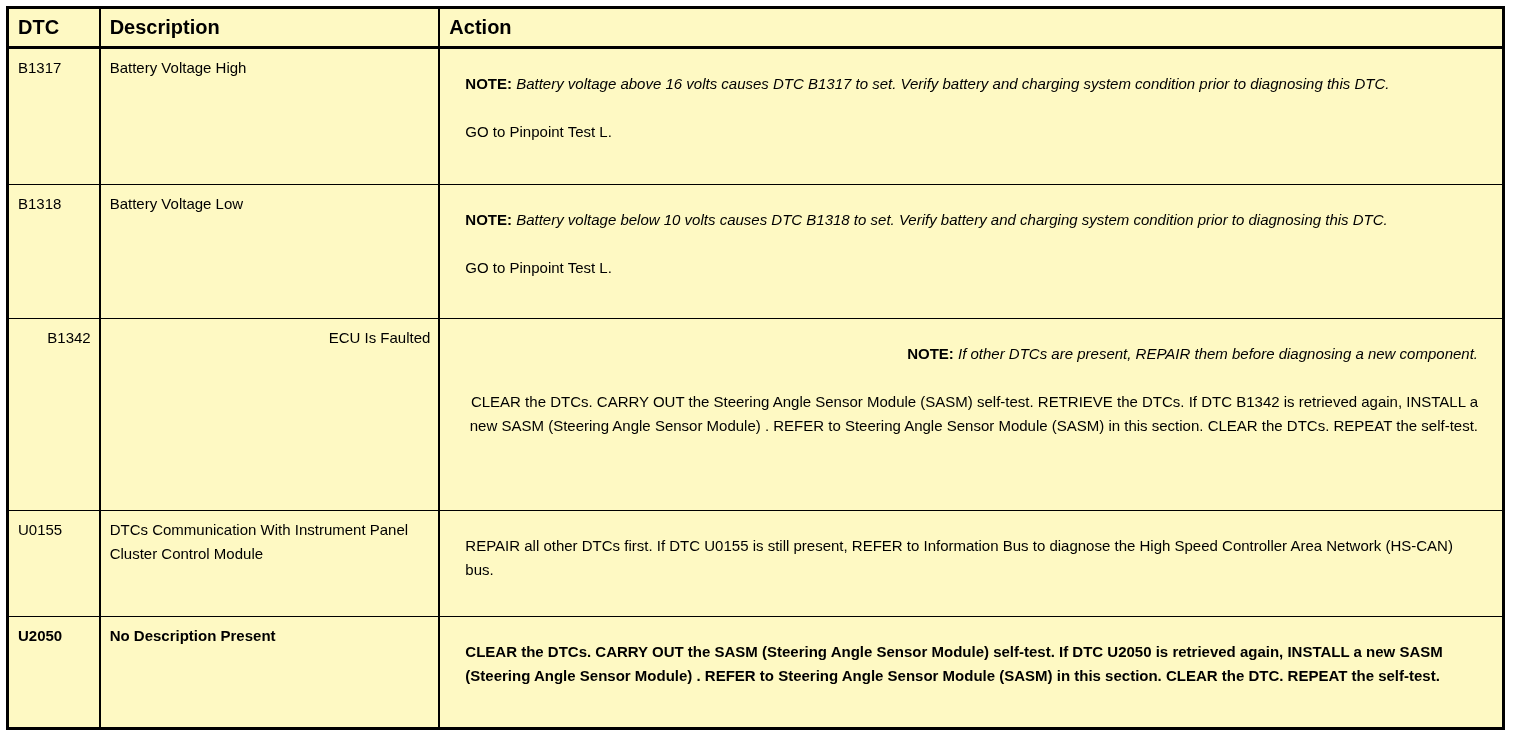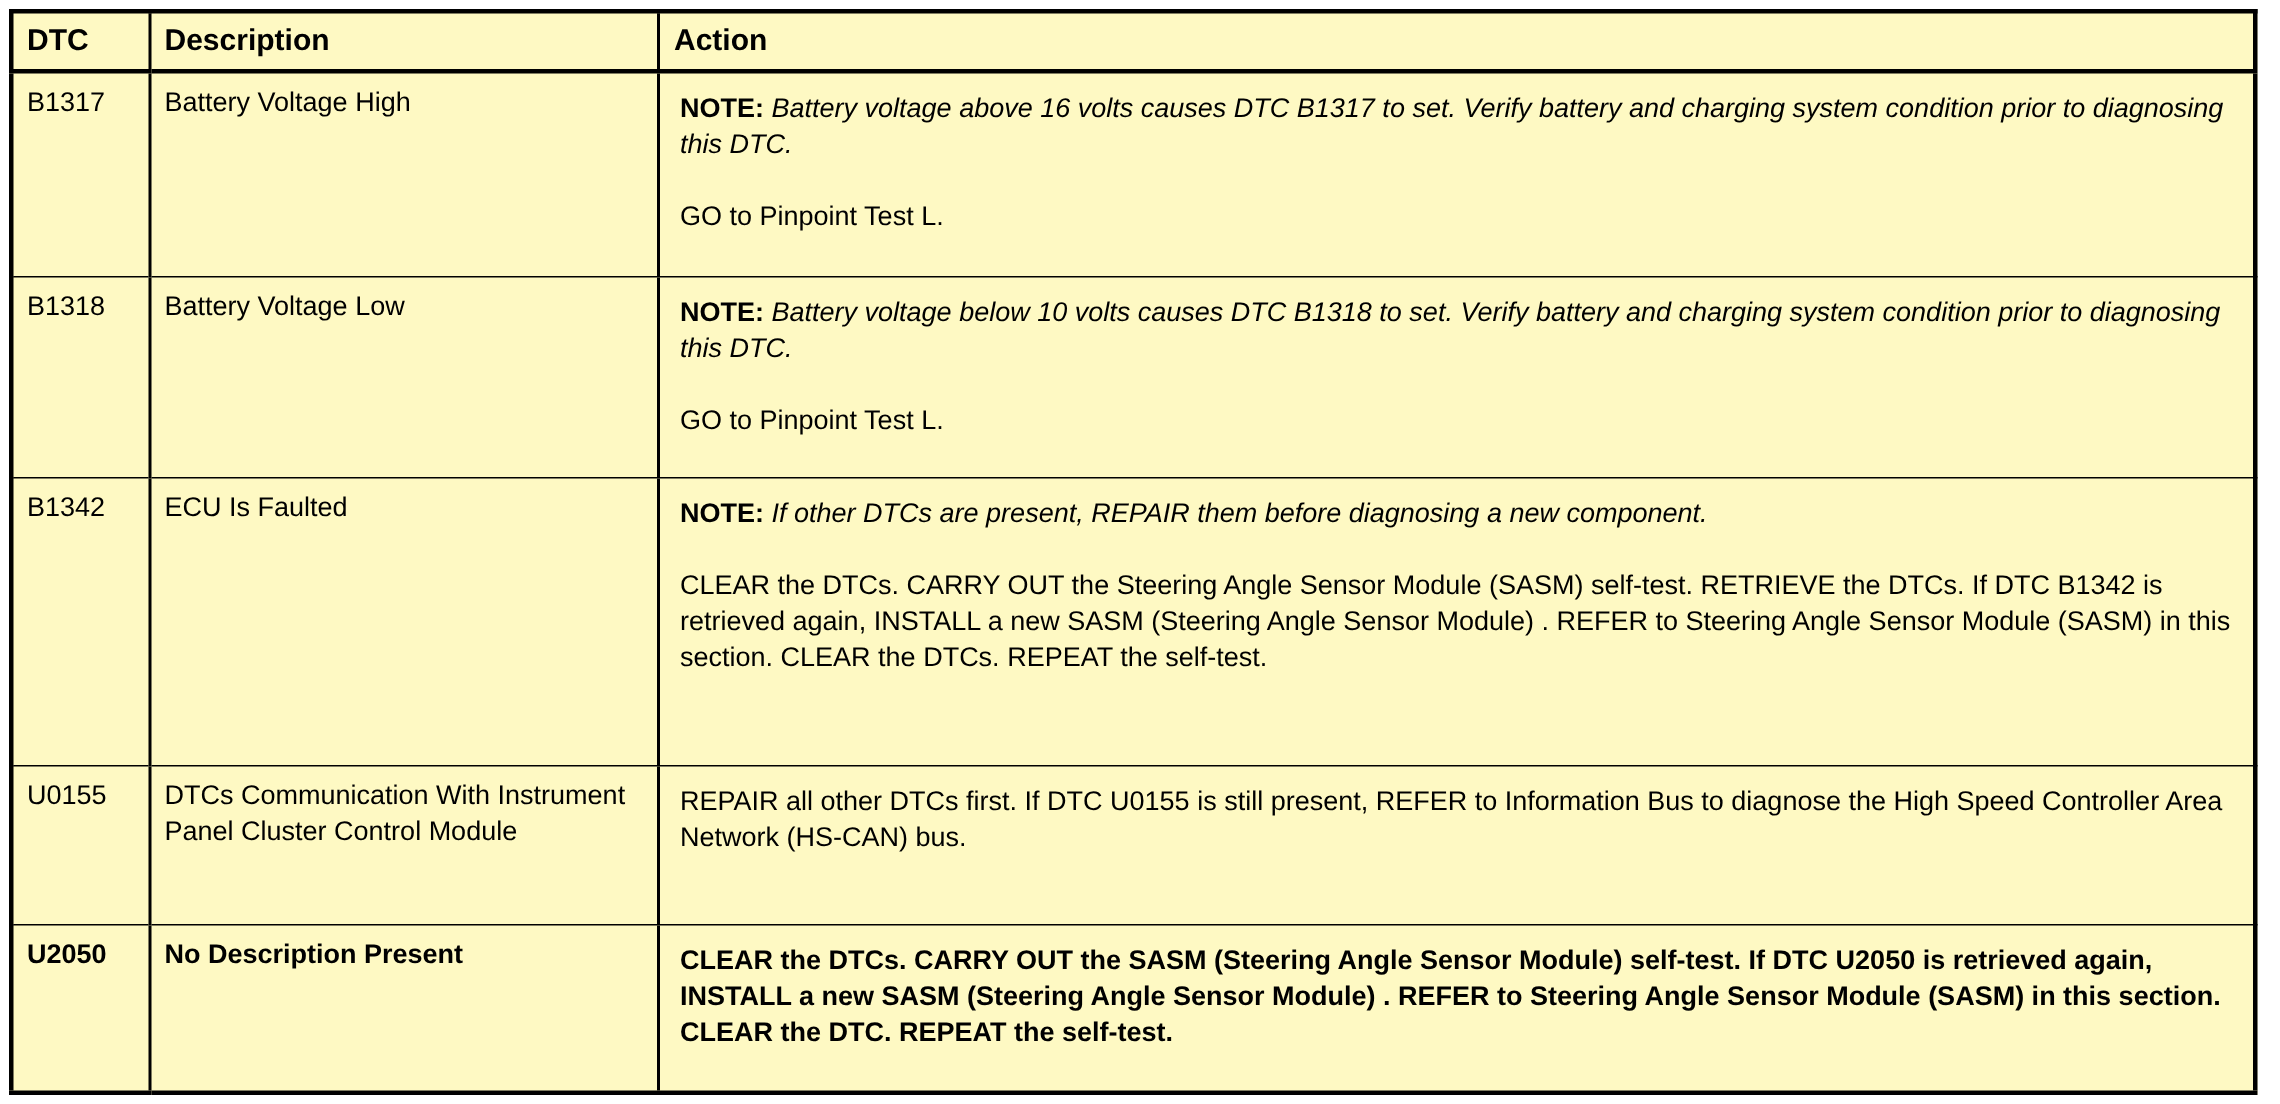--- a/index.html
+++ b/index.html
@@ -38,21 +38,21 @@
 
   table.dtc-table th,
   table.dtc-table td {
     border-left: 2px solid #000;
     border-right: 2px solid #000;
     border-top: 2px solid #000;
     border-bottom: 2px solid #000;
     vertical-align: top;
     text-align: left;
     padding: 7px 8px 9px 9px;
-    font-size: 18px;
+    font-size: 15px;
     line-height: 24px;
     font-weight: normal;
     letter-spacing: 0px;
   }
 
   table.dtc-table thead th {
     font-weight: bold;
     font-size: 20px;
     padding-top: 6px;
     padding-bottom: 7px;
@@ -62,30 +62,30 @@
   table.dtc-table tbody td {
     border-top: 1px solid #000;
     border-bottom: 1px solid #000;
   }
   table.dtc-table tbody tr:last-child td {
     border-bottom: 3px solid #000;
   }
 
   td.cell-dtc { white-space: nowrap; }
 
-  .para { margin: 4px; }
+  .para { margin: 16px; }
   .para + .para { margin-top: 24px; }
 
   .note-label { font-weight: bold; }
   .note-text  { font-style: italic; }
 
   
   tr[data-name="table-row"].r-b1317 td { height: 119px; }
   tr[data-name="table-row"].r-b1318 td { height: 117px; }
-  tr[data-name="table-row"].r-b1342 td { height: 175px; }
+  tr[data-name="table-row"].r-b1342 td { height: 175px; text-align: right; }
   tr[data-name="table-row"].r-u0155 td { height: 89px;  }
   tr[data-name="table-row"].r-u2050 td { height: 94px; font-weight: bold;  }
 </style>
 </head>
 <body>
 
 <div id="dtc-table-wrap" data-name="dtc-table-container">
   <table class="dtc-table" data-name="dtc-diagnostic-table">
     <colgroup>
       <col class="col-dtc">

